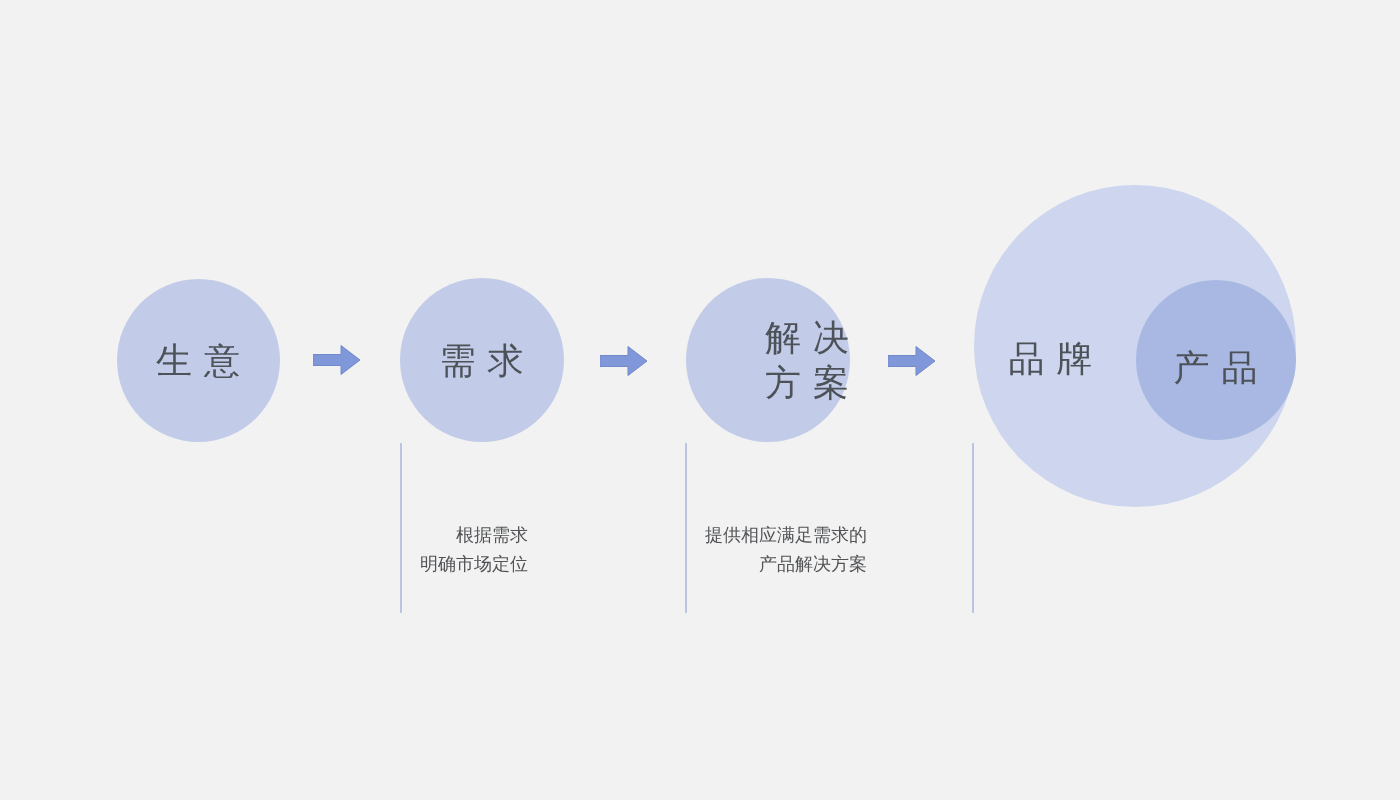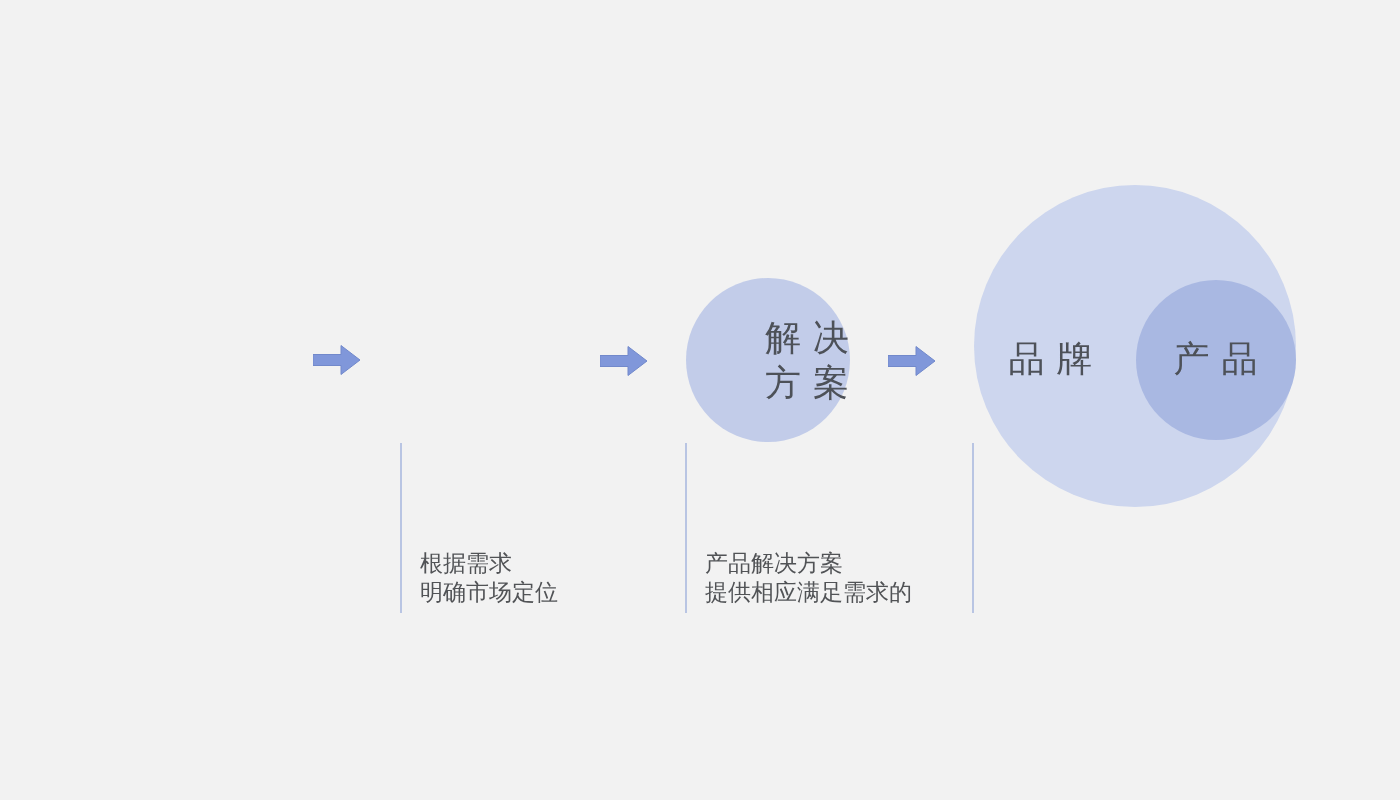--- a/index.html
+++ b/index.html
@@ -61,56 +61,63 @@
   .floatlabel{
     position:absolute;
     transform:translate(-50%,-50%);
     font-size:36px;
     color:var(--label-text);
     font-weight:500;
     letter-spacing:1px;
     white-space:pre;
   }
   .brandlabel{left:1051px;top:359px;}
-  .productlabel{left:1216px;top:359px;}
+  .productlabel{left:1216px;top:368px;}
   .arrow{position:absolute;width:48px;height:30px;}
   .arrow polygon{fill:var(--arrow-fill);stroke:var(--arrow-stroke);stroke-width:1;}
   .arrow1{left:313px;top:345px;}
   .arrow2{left:600px;top:346px;}
   .arrow3{left:888px;top:346px;}
   .vline{
     position:absolute;
     width:2px;height:170px;top:443px;
     background:var(--note-line);
   }
   .vline1{left:400px;}
   .vline2{left:685px;}
   .vline3{left:972px;}
   .note{
     position:absolute;
-    top:549px;
-    font-size:23px;
+    top:521px;
+    font-size:18px;
     line-height:29px;
     color:var(--note-text);
     white-space:nowrap;
+    text-align:right;
   }
   .note1{left:420px;}
   .note2{left:705px;}
   .note3{left:992px;}
 </style>
 </head>
 <body>
 
 <div class="canvas">
 
+  <div class="circle stage1">
+    <span class="clabel">生 意</span>
+  </div>
 
   <svg class="arrow arrow1" viewBox="0 0 48 30">
     <polygon points="0,9.5 28,9.5 28,0.5 47,15 28,29.5 28,20.5 0,20.5"></polygon>
   </svg>
 
+  <div class="circle stage2">
+    <span class="clabel">需 求</span>
+  </div>
 
   <svg class="arrow arrow2" viewBox="0 0 48 30">
     <polygon points="0,9.5 28,9.5 28,0.5 47,15 28,29.5 28,20.5 0,20.5"></polygon>
   </svg>
 
   <div class="circle stage3">
     <span class="clabel">解 决</span>
     <span class="clabel">方 案</span>
   </div>
 
@@ -126,20 +133,20 @@
   <div class="vline vline1"></div>
   <div class="vline vline2"></div>
   <div class="vline vline3"></div>
 
   <div class="note note1">
     <div>根据需求</div>
     <div>明确市场定位</div>
   </div>
 
   <div class="note note2">
+    <div>提供相应满足需求的</div>
     <div>产品解决方案</div>
-    <div>提供相应满足需求的</div>
   </div>
 
   <div class="note note3">
   </div>
 
 </div>
 
 </body></html>

